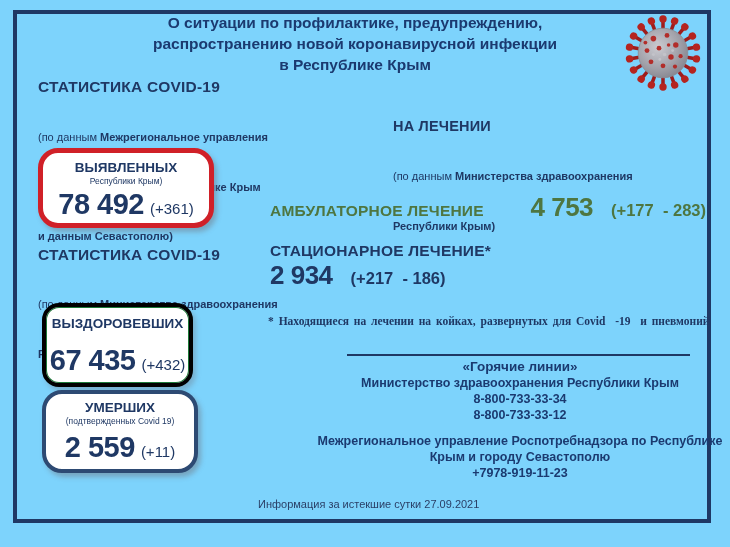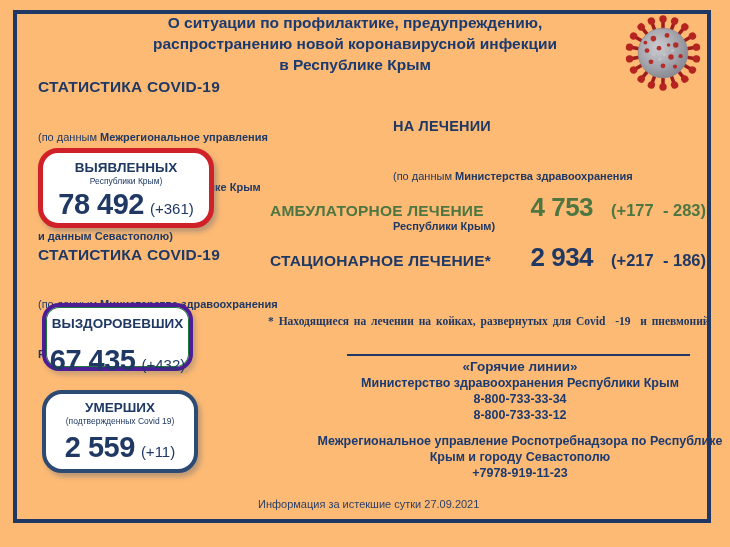--- a/index.html
+++ b/index.html
@@ -1,50 +1,50 @@
 <!DOCTYPE html>
 <html><head>
 <meta charset="utf-8">
 <style>
   html,body{margin:0;padding:0;background:#ffffff;}
-  .page{position:relative;width:730px;height:547px;background:#fdba74;overflow:hidden;
+  .page{position:relative;width:730px;height:547px;background:#7dd3fc;overflow:hidden;
         font-family:"Liberation Sans",sans-serif;color:#1f3864;}
   .frame{position:absolute;left:13px;top:10px;width:698px;height:513px;
          border:4px solid #1f3864;box-sizing:border-box;}
   .title{position:absolute;left:150px;top:12px;width:410px;text-align:center;
          font-weight:bold;font-size:15.5px;line-height:21px;color:#1b3a70;}
   .virus{position:absolute;left:616px;top:13px;width:94px;height:80px;}
 
   .sec-heading{position:absolute;font-size:15.5px;font-weight:bold;color:#1f3864;letter-spacing:.2px;}
   .src{position:absolute;font-size:11px;line-height:16.5px;color:#1f3864;white-space:pre;}
   .src .b{font-weight:bold;}
 
   .card{position:absolute;background:#fff;text-align:center;box-sizing:border-box;
         box-shadow:3px 4px 5px rgba(110,110,120,.45);}
   .card-red{left:38px;top:148px;width:176px;height:80px;border:5px solid #d02028;border-radius:20px;}
-  .card-green{left:42px;top:303px;width:151px;height:68px;border:4px solid #4c1d95;border-radius:17px;
+  .card-green{left:42px;top:303px;width:151px;height:84px;border:4px solid #000000;border-radius:17px;
               box-shadow:3px 4px 5px rgba(110,110,120,.35), inset 0 0 0 1px #1c7a38;}
   .card-navy{left:42px;top:390px;width:156px;height:83px;border:4px solid #2d4a73;border-radius:20px;}
   .card-label{font-size:13.5px;font-weight:bold;margin-top:7px;}
   .card-sub{font-size:8.5px;line-height:10.5px;margin-top:1px;}
   .card-valrow{display:flex;justify-content:center;align-items:baseline;gap:6px;margin-top:1px;}
   .card-value{font-size:29px;font-weight:bold;letter-spacing:-.5px;}
   .card-delta{font-size:15px;font-weight:normal;white-space:pre;}
   .card-green .card-label{margin-top:9px;}
   .card-green .card-valrow{margin-top:13px;}
   .card-navy .card-label{margin-top:6px;}
   .card-navy .card-valrow{margin-top:4px;}
 
   .trt-row{position:absolute;left:270px;width:436px;display:flex;justify-content:space-between;align-items:baseline;}
   .trt-label{font-size:15.5px;font-weight:bold;letter-spacing:.2px;}
   .trt-val{display:flex;align-items:baseline;gap:18px;}
   .trt-value{font-size:26px;font-weight:bold;letter-spacing:-.5px;}
   .trt-delta{font-size:16.5px;font-weight:bold;white-space:pre;}
   .row-amb{top:192px;color:#4e7641;}
-  .row-sta{top:242px;color:#1f3864;}
+  .row-sta{top:242px;color:#1f3864;flex-direction:column;}
 
   .footnote{position:absolute;left:268px;top:315px;font-family:"Liberation Serif",serif;
             font-weight:bold;font-size:11.5px;color:#1f3864;white-space:pre;word-spacing:2px;}
   .divider{position:absolute;left:347px;top:354px;width:343px;height:2px;background:#1f3864;}
   .hotlines{position:absolute;left:300px;top:359px;width:440px;text-align:center;
             font-weight:bold;font-size:12.5px;line-height:16px;color:#1b3a70;}
   .hot-heading{font-size:13.5px;}
   .hot-org2{margin-top:10px;width:420px;margin-left:auto;margin-right:auto;}
   .footer-note{position:absolute;left:258px;top:498px;font-size:11px;color:#2a3f66;}
 </style>

